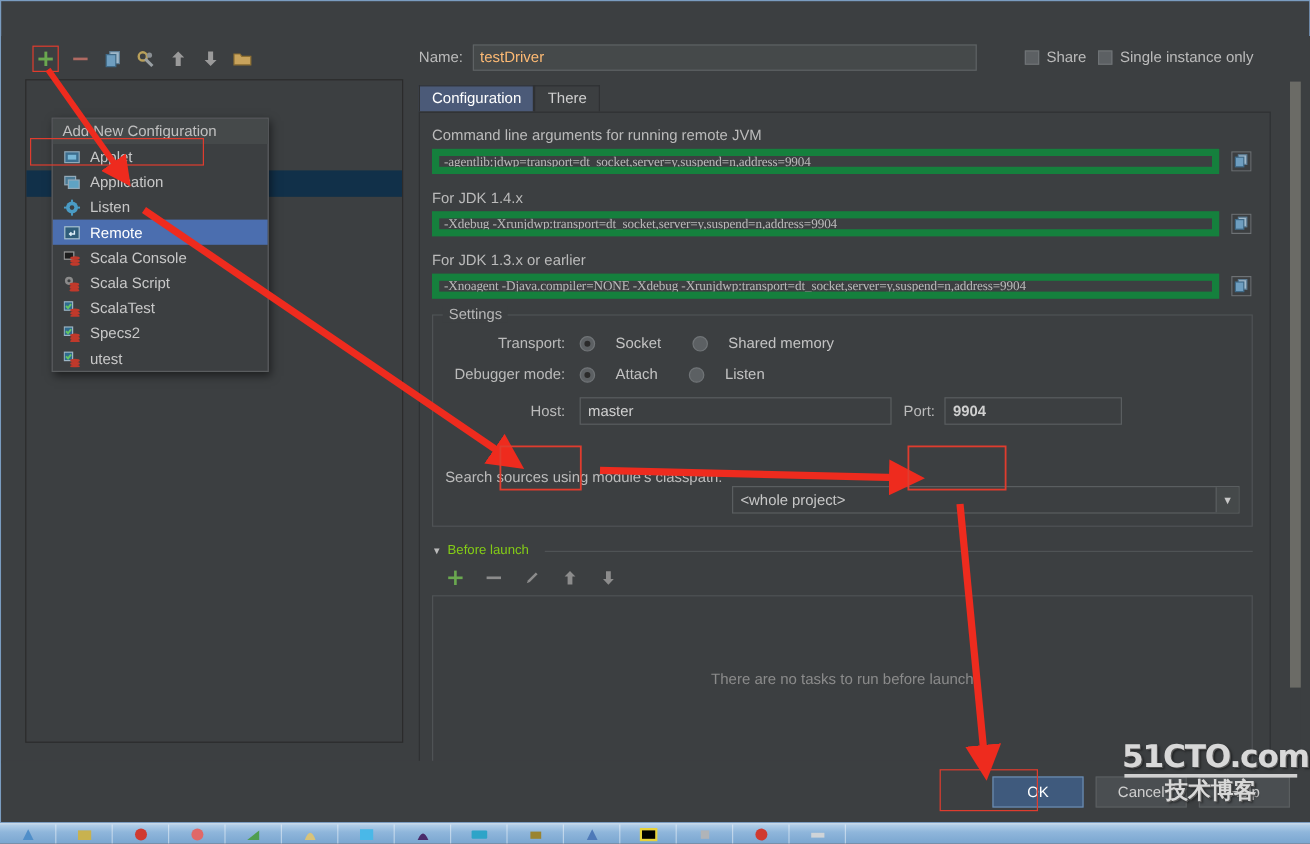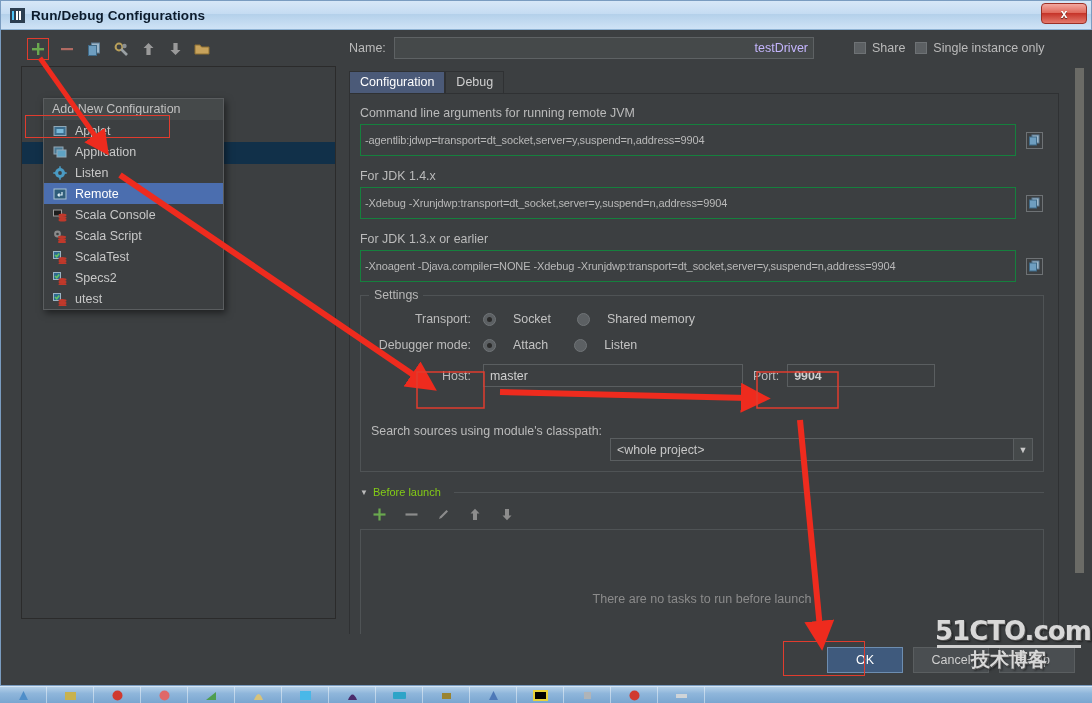--- a/index.html
+++ b/index.html
@@ -113,24 +113,23 @@
   
   #right-pane {
     position: absolute; left: 348px; top: 6px;
     width: 726px; height: 583px;
   }
   #name-row { display:flex; align-items:center; height: 24px; }
   #name-label { font-size: 12.5px; color: #bbbbbb; width: 45px; }
   #name-field {
     width: 420px; height: 22px;
     background: #45494a; border: 1px solid #5e6264;
-    color: #c4b5fd; font-size: 12.5px;
+    color: #fdba74; font-size: 12.5px;
     padding: 0 5px; outline: none;
     font-family: "Liberation Sans", sans-serif;
-    text-align: right;
   }
   #name-row-right { display:flex; align-items:center; gap: 10px; margin-left: 40px; }
   .cbox { display: flex; align-items: center; gap: 6px; font-size: 12.5px; color: #bbbbbb; cursor: pointer; }
   .cbox .box { width: 12px; height: 12px; background: #5c6063; border: 1px solid #6e7275; }
 
   
   #tabs { display: flex; align-items: flex-end; margin-top: 10px; height: 23px; }
   .tab {
     padding: 3px 10px 4px 10px;
     font-size: 12.5px; color: #cfcfcf;
@@ -145,24 +144,24 @@
     border: 1px solid #2f3133;
     width: 710px;
     padding: 12px 14px 8px 10px;
     background: #3c3f41;
     position: relative;
   }
 
   .field-label { font-size: 12.4px; color: #bbbbbb; margin-bottom: 4px; }
   .cmd-row { display: flex; align-items: center; gap: 8px; margin-bottom: 13px; }
   .cmd-field {
-    flex: 1; height: 32px;
-    background: #3c3f41; border: 1px solid #15803d;
+    flex: 1; height: 21px;
+    background: #3c3f41; border: 6px solid #15803d;
     color: #b9b9b9; font-size: 11px;
-    font-family: Liberation Sans, sans-serif;
+    font-family: Liberation Serif, serif;
     padding: 0 4px; outline: none;
     letter-spacing: -.1px;
   }
   .copy-btn { width: 20px; height: 20px; display:flex; align-items:center; justify-content:center; cursor:pointer; flex:none; }
 
   
   .group {
     border: 1px solid #4f5355;
     margin-top: 4px;
     padding: 10px 10px 10px 10px;
@@ -292,32 +291,20 @@
     width: 47px; height: 17px;
     border-right: 1px solid rgba(255,255,255,.45);
     display: flex; align-items: center; justify-content: center;
   }
 </style>
 </head>
 <body>
 
 <div id="window">
 
-  <div id="titlebar">
-    <span id="title-icon">
-      <svg width="15" height="15" viewBox="0 0 15 15">
-        <rect x="0" y="0" width="15" height="15" fill="#2c3e50"></rect>
-        <rect x="2" y="3" width="2" height="9" fill="#4fc3f7"></rect>
-        <rect x="6" y="3" width="2" height="9" fill="#ffffff"></rect>
-        <rect x="9" y="3" width="2" height="9" fill="#ffffff"></rect>
-      </svg>
-    </span>
-    <span id="title-text">Run/Debug Configurations</span>
-    <div id="close-btn">x</div>
-  </div>
 
   <div id="dialog-body">
 
     <div id="left-pane">
       <div id="left-toolbar">
         <span class="tb-icon" id="tb-add">
           <svg width="14" height="14" viewBox="0 0 14 14">
             <rect x="6" y="1" width="2.4" height="12" fill="#6aa84f"></rect>
             <rect x="1" y="6" width="12" height="2.4" fill="#6aa84f"></rect>
           </svg>
@@ -486,21 +473,21 @@
           </span>
           <span class="cbox">
             <span class="box"></span>
             <span>Single instance only</span>
           </span>
         </div>
       </div>
 
       <div id="tabs">
         <div class="tab active">Configuration</div>
-        <div class="tab">Debug</div>
+        <div class="tab">There</div>
       </div>
 
       <div id="tab-panel">
 
         <div class="field-label">Command line arguments for running remote JVM</div>
         <div class="cmd-row">
           <input class="cmd-field" readonly="" value="-agentlib:jdwp=transport=dt_socket,server=y,suspend=n,address=9904" style="">
           <span class="copy-btn">
             <svg width="17" height="17" viewBox="0 0 17 17">
                 <rect x="0.5" y="0.5" width="16" height="16" fill="none" stroke="#6e7275"></rect>

